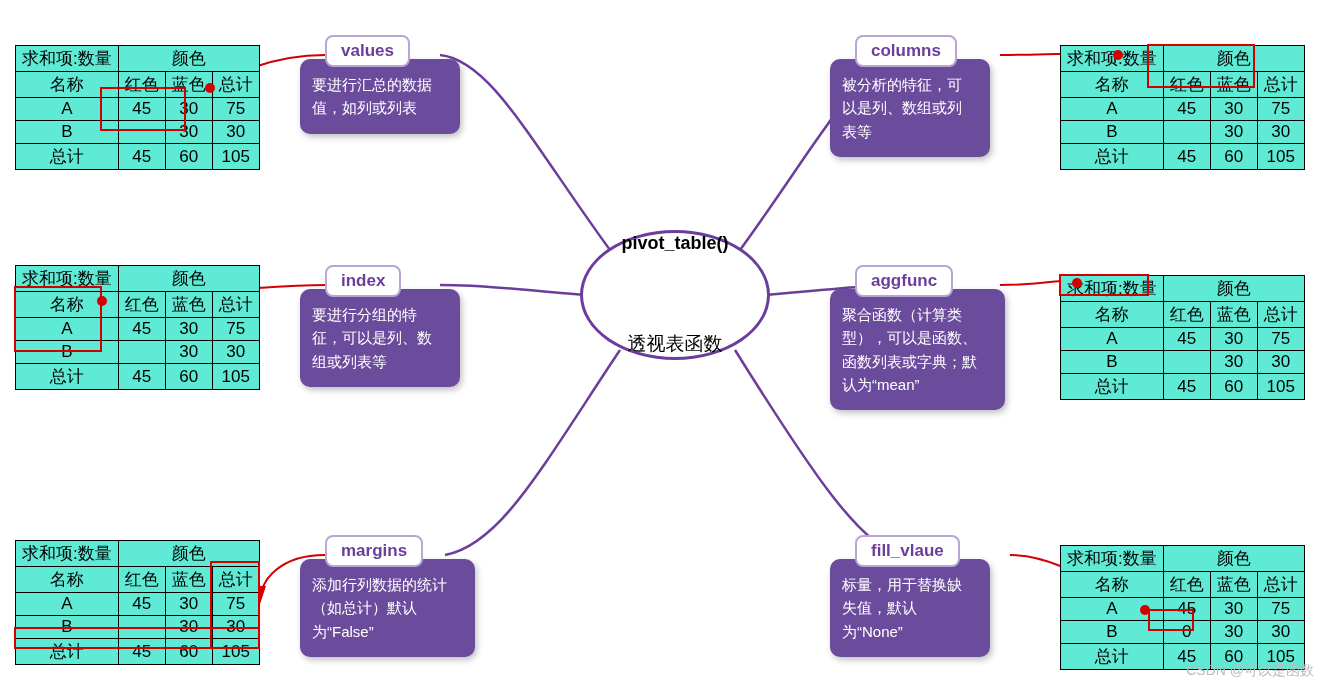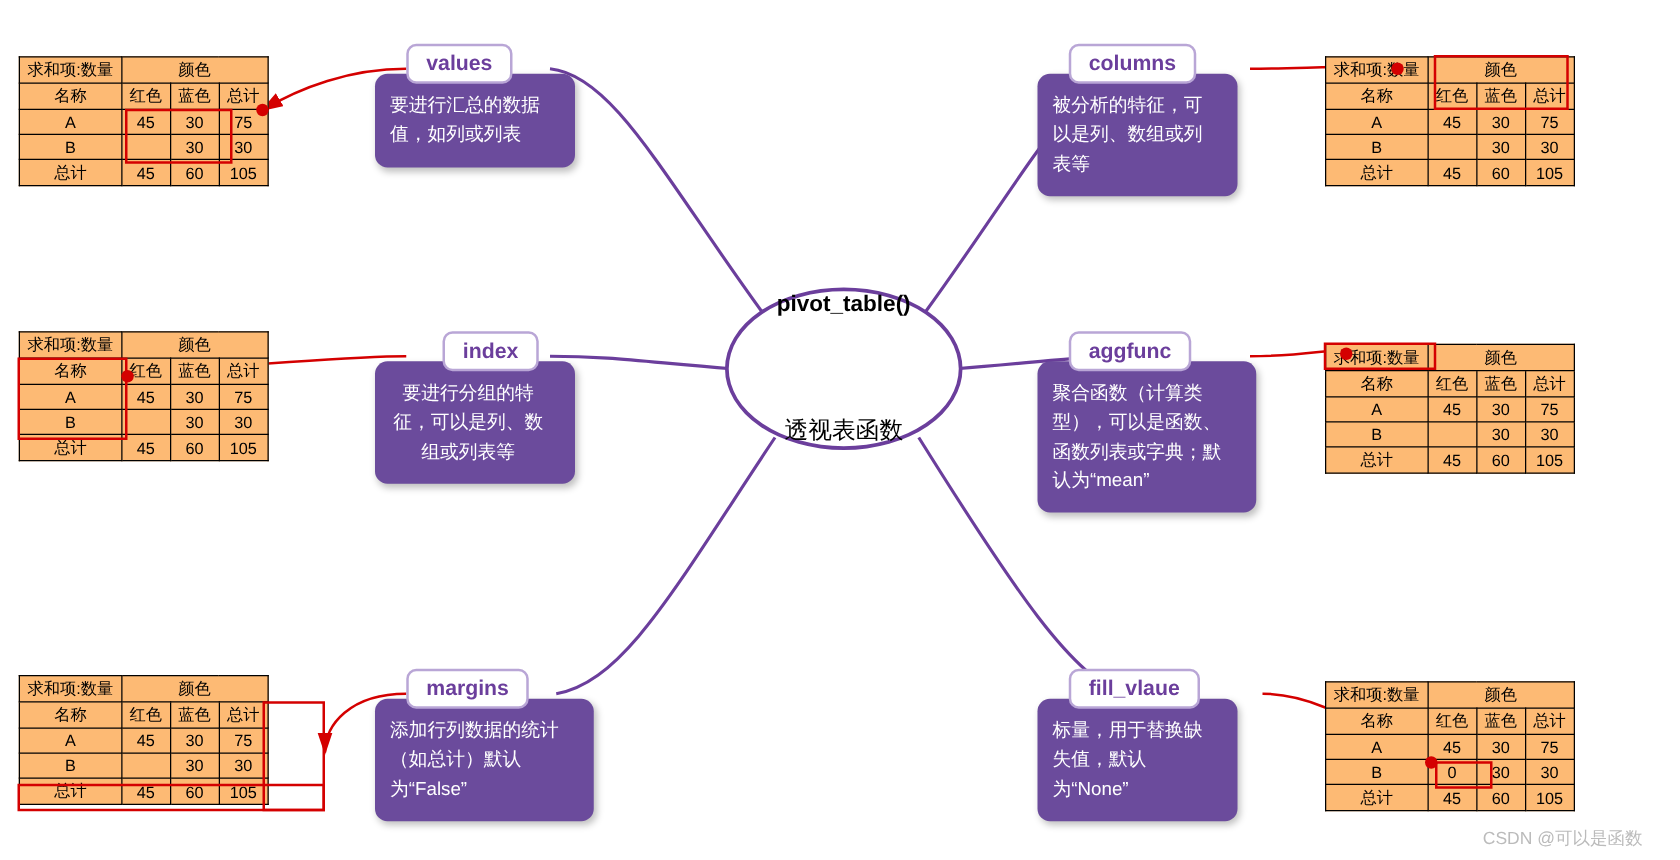--- a/index.html
+++ b/index.html
@@ -60,22 +60,22 @@
     padding: 14px 23px 14px 12px;
     margin-top: -8px;
     font-size: 15px;
     line-height: 1.55;
     min-height: 70px;
     box-shadow: 2px 3px 6px rgba(0,0,0,0.25);
   }
   .mini-table {
     position: absolute;
     border-collapse: collapse;
-    font-size: 13px;
-    background: #fdba74;
+    font-size: 17px;
+    background: #5eead4;
     z-index: 3;
   }
   .mini-table td, .mini-table th {
     border: 1px solid #000;
     padding: 1px 6px;
     text-align: center;
     min-width: 34px;
     font-weight: normal;
     height: 20px;
   }
@@ -127,21 +127,21 @@
 
 <div class="center-ellipse">
   <div class="line1">pivot_table()</div>
   <div class="line2">透视表函数</div>
 </div>
 
 <div class="param-box" style="left:300px;top:35px;">
   <div class="param-label">values</div>
   <div class="param-body">要进行汇总的数据值，如列或列表</div>
 </div>
-<div class="param-box" style="left:300px;top:265px;text-align:center;">
+<div class="param-box" style="left:300px;top:265px;">
   <div class="param-label">index</div>
   <div class="param-body">要进行分组的特征，可以是列、数组或列表等</div>
 </div>
 <div class="param-box" style="left:300px;top:535px;width:175px;">
   <div class="param-label">margins</div>
   <div class="param-body">添加行列数据的统计（如总计）默认为“False”</div>
 </div>
 
 <div class="param-box" style="left:830px;top:35px;">
   <div class="param-label">columns</div>

